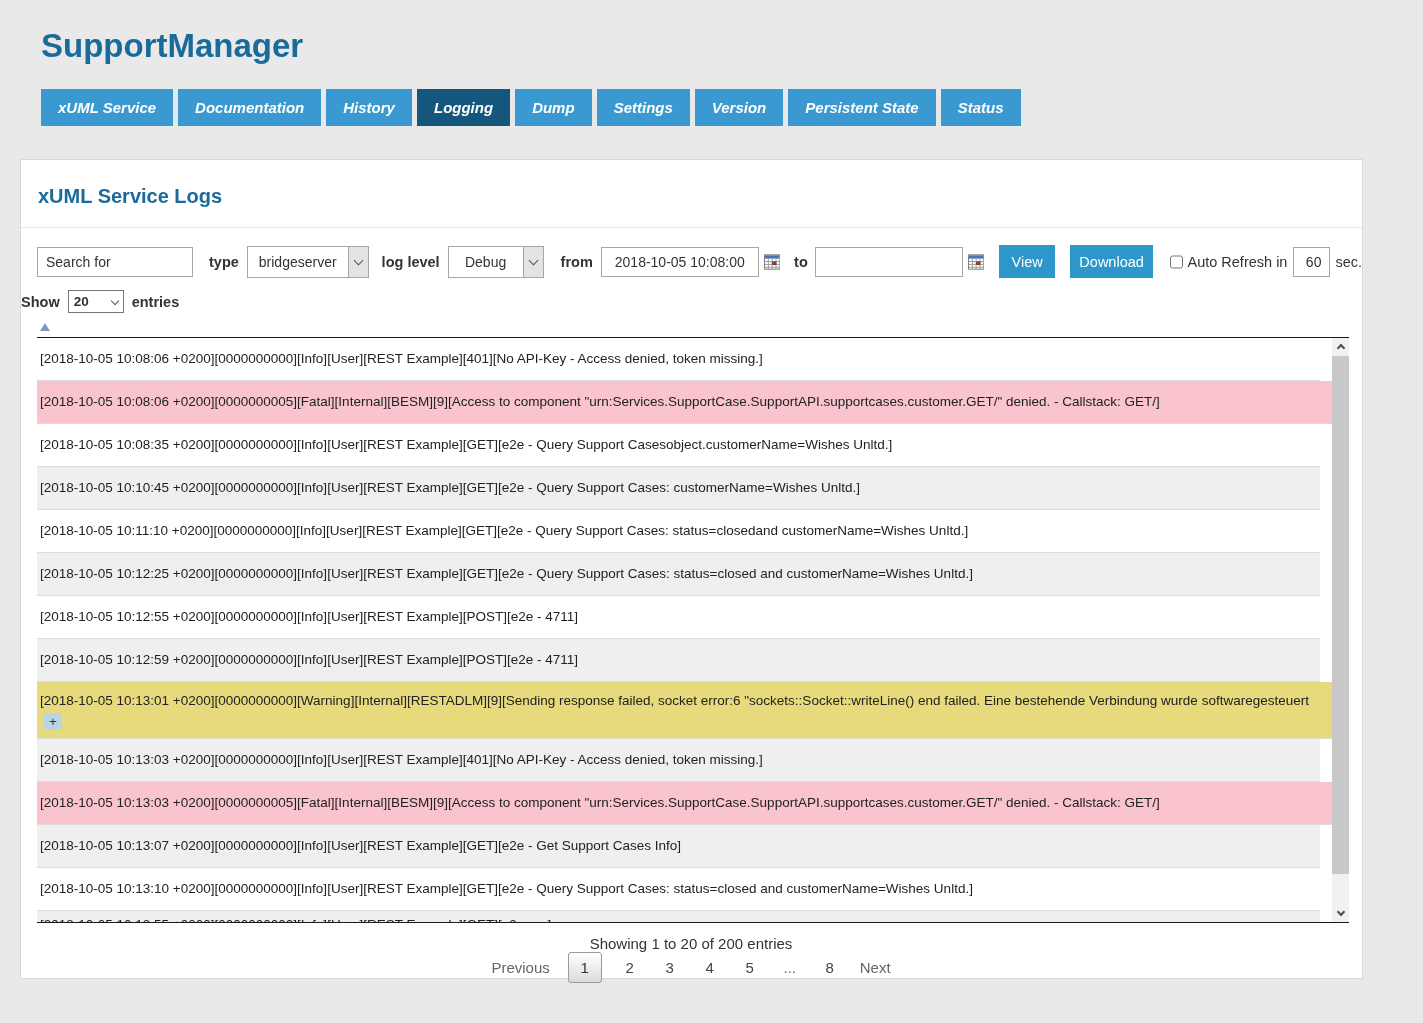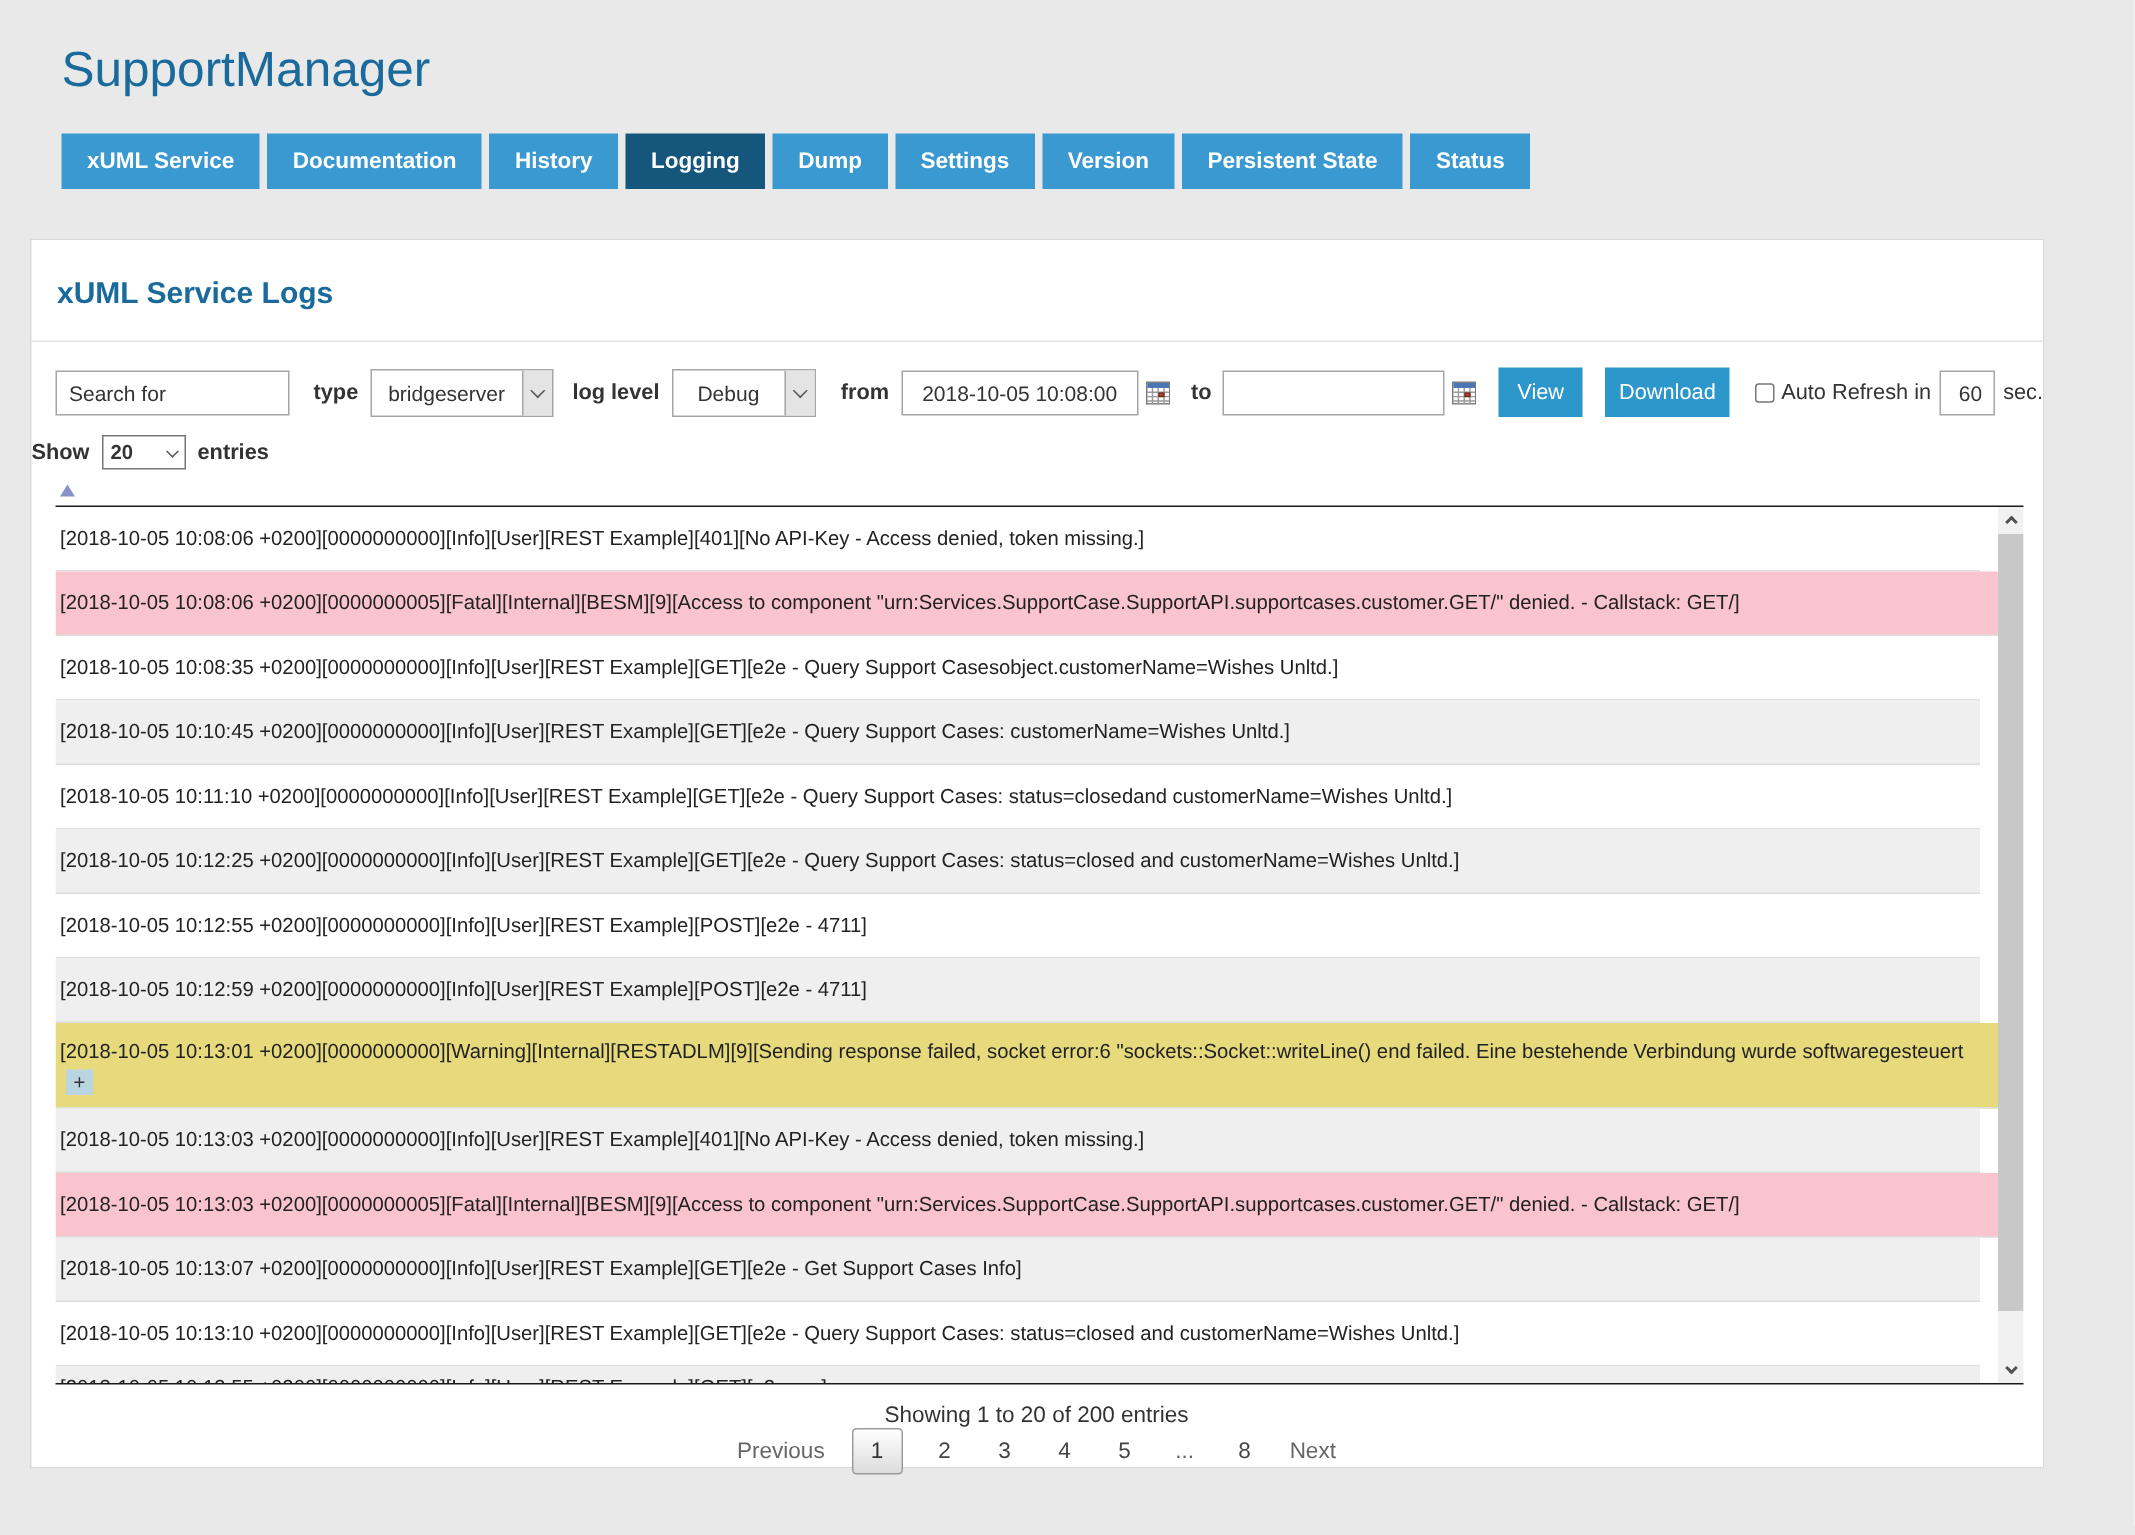--- a/index.html
+++ b/index.html
@@ -8,26 +8,26 @@
     width:1423px; height:1023px;
     background:#e9e9e9;
     font-family:"Liberation Sans", sans-serif;
     color:#333;
     overflow:hidden;
     position:relative;
   }
   
   .app-title {
     margin:0; padding:27px 0 0 41px;
-    font-size:33px; font-weight:400; color:#1a6a9c;
+    font-size:33px; font-weight:700; color:#1a6a9c;
   }
   .tabs { display:flex; gap:5px; margin:24px 0 0 41px; }
   .tab {
     background:#3a99d0; color:#fff; font-weight:bold; font-size:15px;
-    line-height:37px; padding:0 17px; cursor:pointer; white-space:nowrap;
+    line-height:37px; padding:0 17px; cursor:pointer; white-space:nowrap;font-style:italic;
   }
   .tab.active { background:#15567d; }
 
   
   .panel {
     position:relative; margin:33px 40px 0 20px;
     width:1343px; height:820px;
     background:#fff; border:1px solid #d9d9d9;
   }
   .panel-title {

